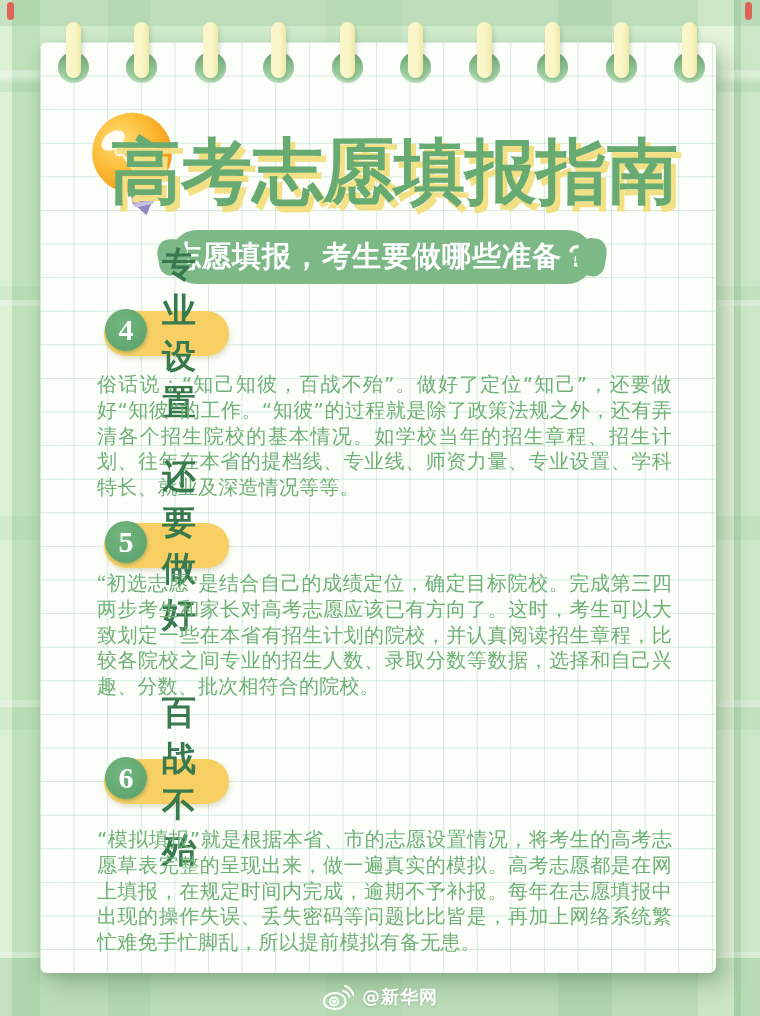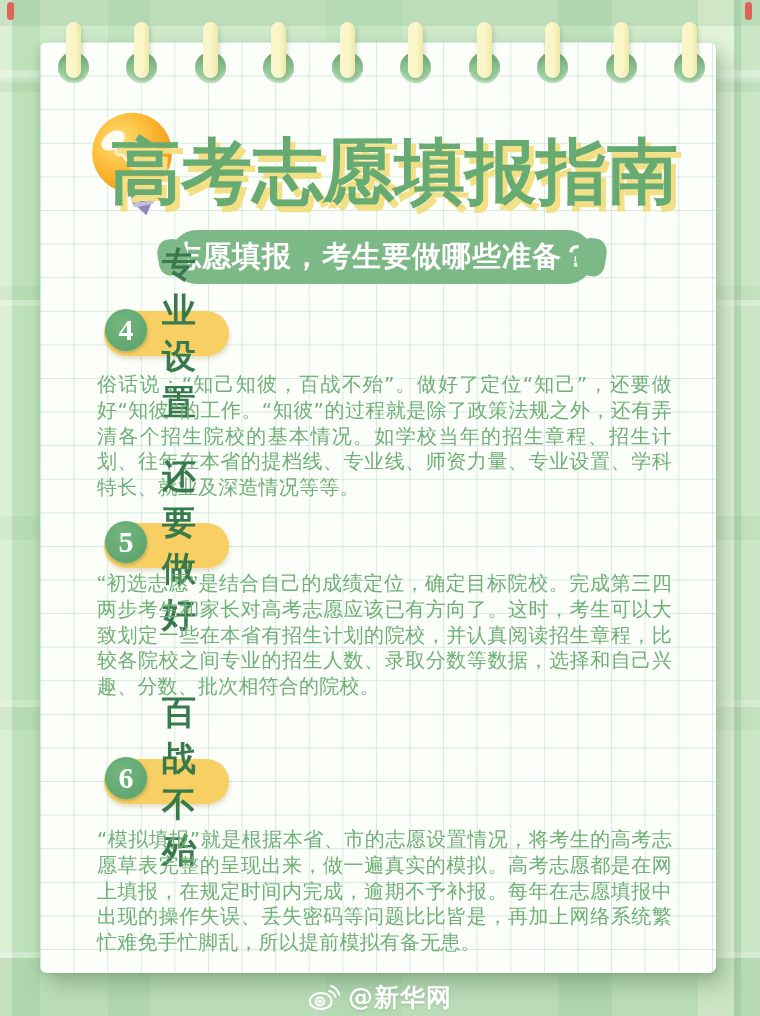--- a/index.html
+++ b/index.html
@@ -71,21 +71,21 @@
   .head4{top:309px;} .head5{top:521px;} .head6{top:757px;}
 
   
   .body-text{position:absolute;left:97px;width:575px;
     font-size:20px;line-height:25.8px;color:#6fb077;
     text-align:justify;letter-spacing:.2px;}
   .body4{top:372px;} .body5{top:571px;font-family:Liberation Serif, serif;} .body6{top:827px;}
 
   .footer{position:absolute;left:0;top:981px;width:760px;height:32px;
     display:flex;align-items:center;justify-content:center;gap:8px;
-    color:#ffffff;font-size:25px;font-weight:700;letter-spacing:1px;
+    color:#ffffff;font-size:18px;font-weight:700;letter-spacing:1px;
     text-shadow:0 1px 2px rgba(90,130,95,.35);}
   .weibo{width:32px;height:27px;}
 </style>
 </head>
 <body>
 
 <div class="page">
 
   <div class="corner-mark left"></div>
   <div class="corner-mark right"></div>

